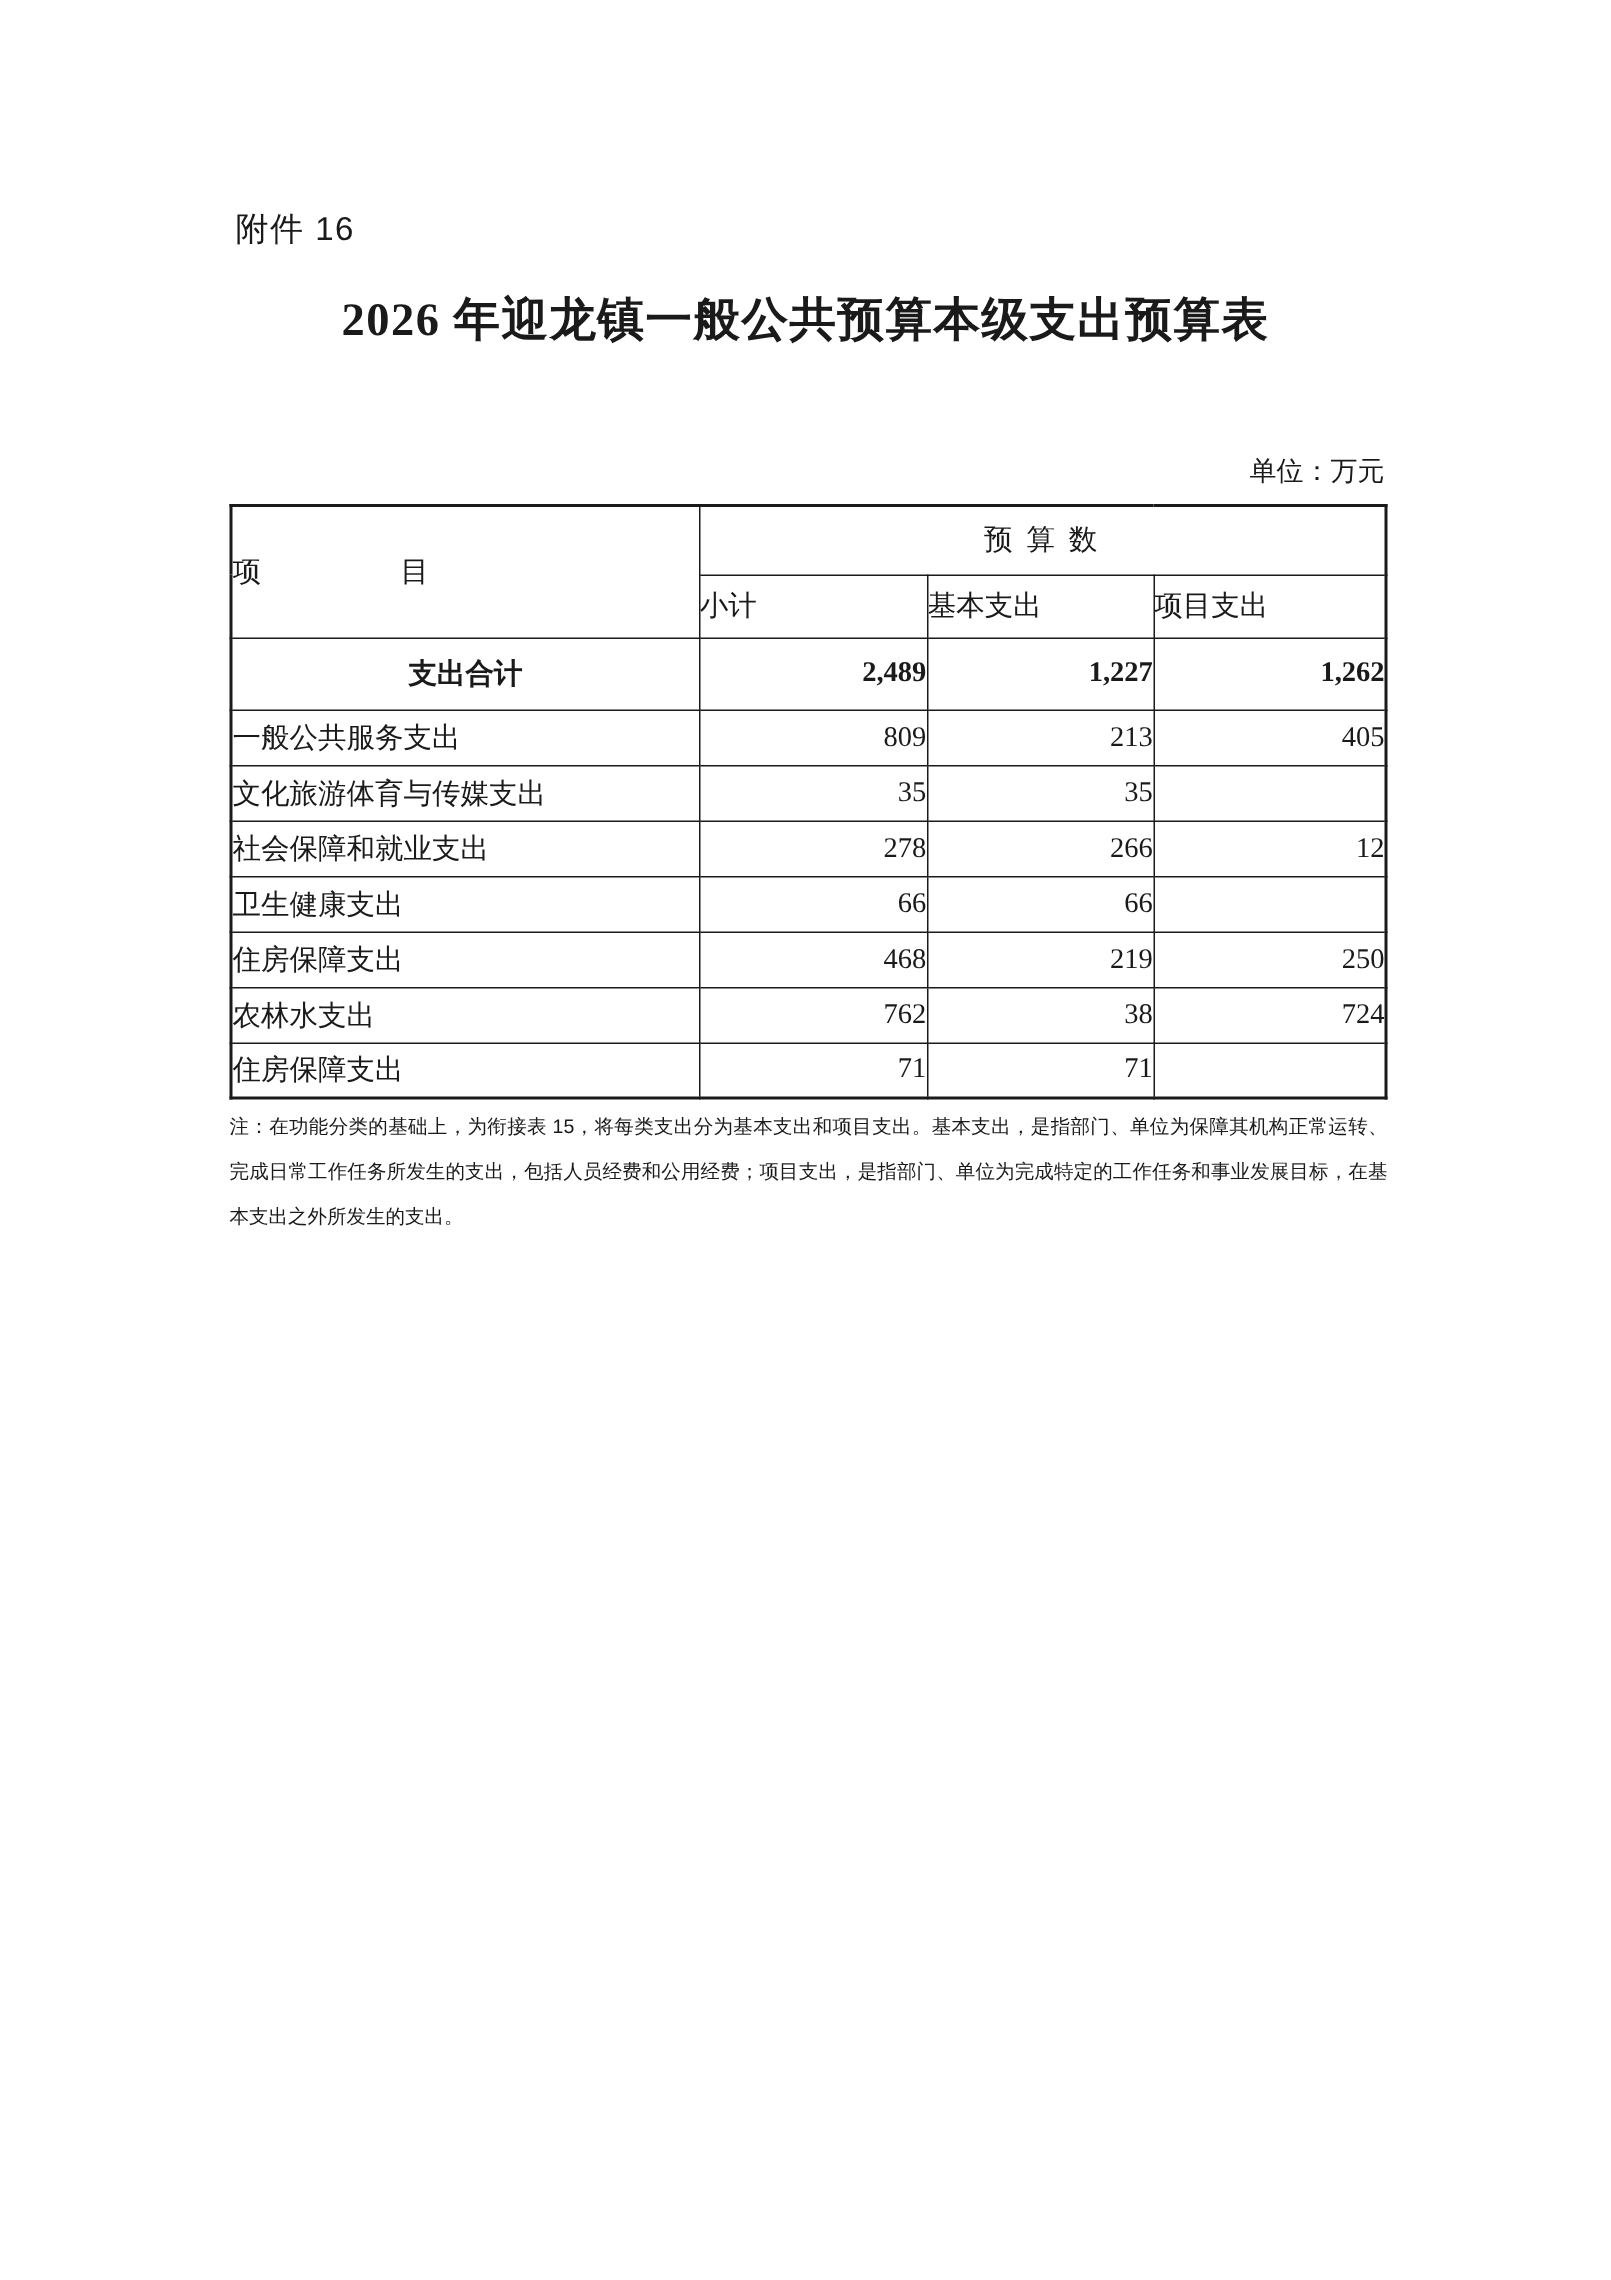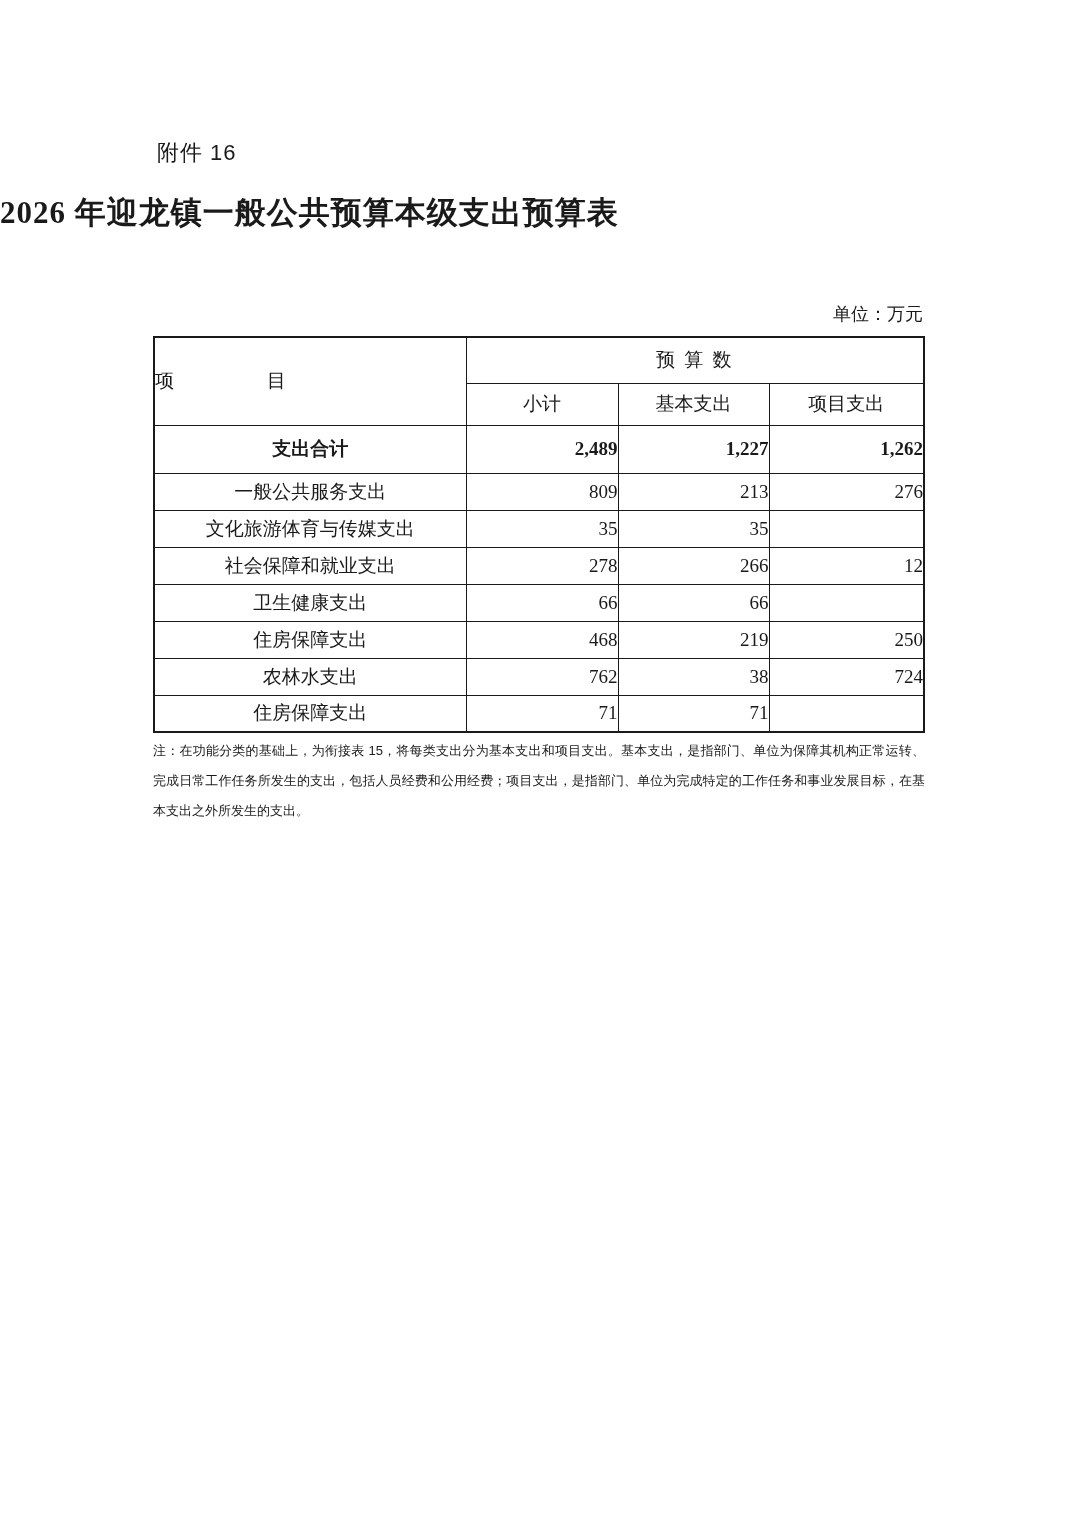--- a/index.html
+++ b/index.html
@@ -22,20 +22,21 @@
     top: 138px;
     font-size: 22px;
     letter-spacing: 1px;
   }
   .title {
     position: absolute;
     left: 0;
     top: 192px;
     width: 100%;
     margin: 0;
+    text-align: center;
     font-family: "Liberation Serif", serif;
     font-weight: bold;
     font-size: 31px;
     letter-spacing: 1px;
   }
   .subtitle {
     position: absolute;
     left: 0;
     top: 257px;
     width: 100%;
@@ -76,24 +77,24 @@
   tr.total-row { height: 48px; }
   tr.data-row { height: 37px; }
 
   th.item-head { text-align: left; }
   .spread2 {
     letter-spacing: 93px;
     margin-right: -93px;
     white-space: nowrap;
   }
   th.group-head { text-align: center; letter-spacing: 2px; }
-  th.sub-head { text-align: center; }
+  th.sub-head { text-align: left; }
 
   td.lbl {
-    text-align: center;
+    text-align: left;
     padding-left: 9px;
   }
   td.num {
     font-family: "Liberation Serif", serif;
     text-align: right;
     padding-right: 10px;
   }
   tr.total-row td.lbl-center {
     text-align: center;
     font-weight: bold;
@@ -150,21 +151,21 @@
           <td class="lbl lbl-center">支出合计</td>
           <td class="num">2,489</td>
           <td class="num">1,227</td>
           <td class="num">1,262</td>
         </tr>
 
         <tr class="data-row">
           <td class="lbl">一般公共服务支出</td>
           <td class="num">809</td>
           <td class="num">213</td>
-          <td class="num">276</td>
+          <td class="num">405</td>
         </tr>
         <tr class="data-row">
           <td class="lbl">文化旅游体育与传媒支出</td>
           <td class="num">35</td>
           <td class="num">35</td>
           <td class="num"></td>
         </tr>
         <tr class="data-row">
           <td class="lbl">社会保障和就业支出</td>
           <td class="num">278</td>

